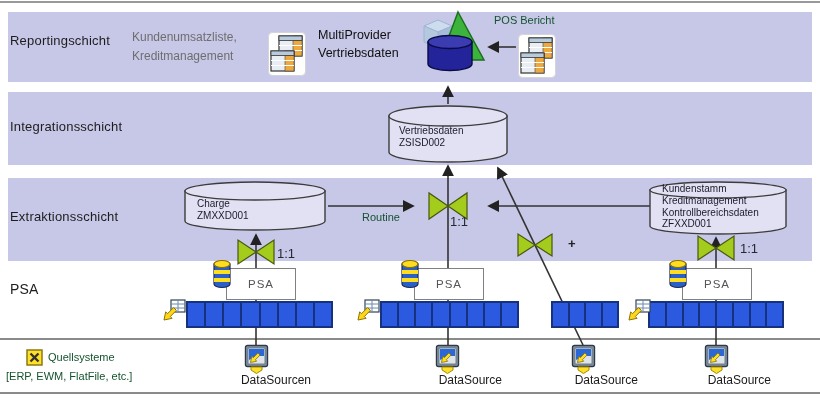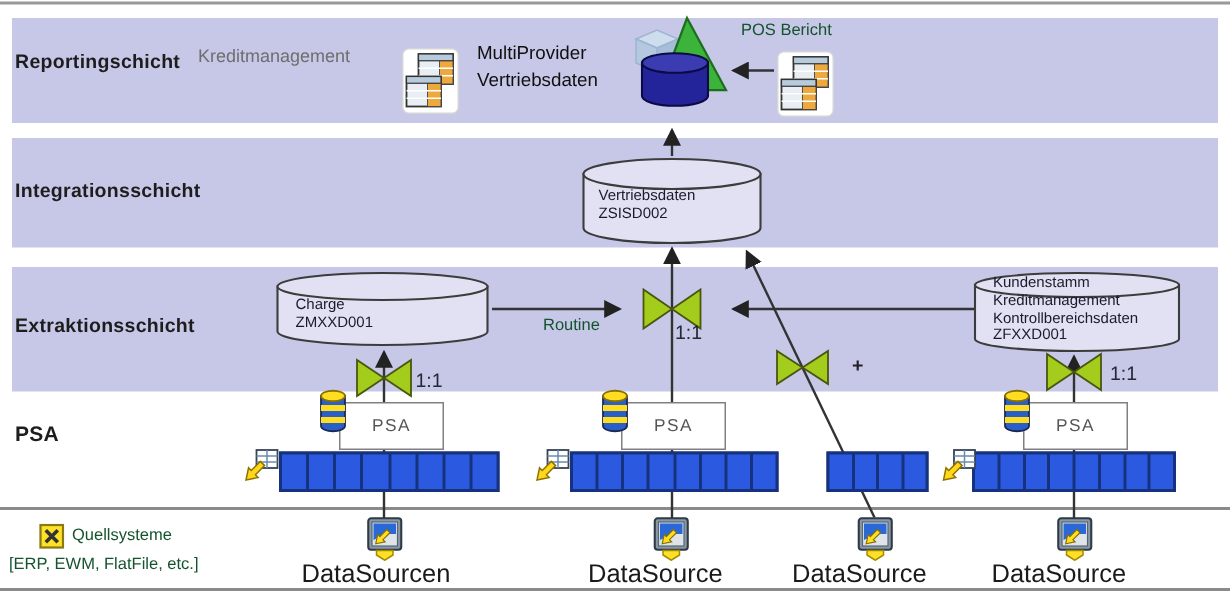--- a/index.html
+++ b/index.html
@@ -7,37 +7,37 @@
           font-family:"Liberation Sans",sans-serif;color:#222}
   .band{position:absolute;left:8px;width:804px;background:var(--band,#c7c7e7)}
   #band-rep{top:12px;height:70px}
   #band-int{top:92px;height:73px}
   #band-ext{top:178px;height:83px}
   .topline{position:absolute;left:0;top:1px;width:820px;border-top:2px solid #999}
   .hline{position:absolute;left:0;width:820px;border-top:2px solid #8a8a8a}
   #hline-src{top:338px}
   #hline-bottom{top:392px}
   svg.overlay{position:absolute;left:0;top:0}
-  .layer-label{position:absolute;font-size:13px;font-weight:bold;color:#1d1d1d;letter-spacing:.2px}
+  .layer-label{position:absolute;font-size:13px;font-weight:normal;color:#1d1d1d;letter-spacing:.2px}
   .small-gray{position:absolute;font-size:12px;color:#6e6e6e;line-height:1.55}
   .bold-text{position:absolute;font-size:12.5px;font-weight:normal;color:#101010;line-height:1.45}
   .plain-text{position:absolute;font-size:11px;color:#14532d}
   .cyl-text{position:absolute;font-size:10px;color:#1a1a2a;line-height:1.18}
   .ratio{position:absolute;font-size:13px;color:#222a33}
   .plus{position:absolute;font-size:13px;font-weight:bold;color:#222}
   .psa-box{position:absolute;width:68px;height:30px;background:#fff;border:1.4px solid #808080;
            display:flex;align-items:center;justify-content:center;font-size:11.5px;color:#555;letter-spacing:1px}
   .icon{position:absolute}
   .bar{position:absolute;top:301px;height:23px;display:flex;gap:2px;background:#16327e;border:2px solid #16327e}
   .seg{flex:1 1 0;background:var(--bar,#2b5ae0);min-width:0}
   #bar1{left:186px;width:143px}
   #bar2{left:380px;width:135px}
   #bar3{left:551px;width:64px}
   #bar4{left:648px;width:132px}
-  .ds-label{position:absolute;top:373px;width:110px;text-align:left;font-size:17px;color:#1a1a1a}
+  .ds-label{position:absolute;top:373px;width:110px;text-align:right;font-size:12px;color:#1a1a1a}
   .ds-icon{position:absolute;top:344px}
 </style>
 </head>
 <body>
 
 <div class="canvas" style="--band: #c7c7e7; --bar: #2b5ae0; --bowtie: #a4cc1c; --navy_cylinder: #23239a; --triangle_green: #3cb43c;">
 
   <div class="topline"></div>
   <div class="band" id="band-rep"></div>
   <div class="band" id="band-int"></div>
@@ -97,20 +97,21 @@
       </g>
     </g>
   </svg>
 
   <div class="layer-label" style="left:10px;top:33px">Reportingschicht</div>
   <div class="layer-label" style="left:10px;top:209px">Extraktionsschicht</div>
   <div class="layer-label" style="left:10px;top:119px">Integrationsschicht</div>
   <div class="layer-label" style="left:10px;top:281px;font-size:14px">PSA</div>
 
   <div class="small-gray" style="left:132px;top:28px">
+    <div>Kundenumsatzliste,</div>
     <div>Kreditmanagement</div>
   </div>
 
   <svg class="icon" style="left:268px;top:32px" width="38" height="44" viewBox="0 0 38 44">
     <rect x="0.5" y="0.5" width="37" height="43" rx="4" fill="#fff" stroke="#d5d5d5"></rect>
     <g transform="translate(11,4)">
       <rect width="23" height="20" fill="#e8eef4" stroke="#333" stroke-width="1.2"></rect>
       <rect x="14" width="9" height="20" fill="#eda83e" stroke="#444" stroke-width="0.6"></rect>
       <rect width="23" height="4.5" fill="#b8cbdd" stroke="#333" stroke-width="0.8"></rect>
       <path d="M0,9.5 H23 M0,14.5 H23" stroke="#fff" stroke-width="1"></path>

